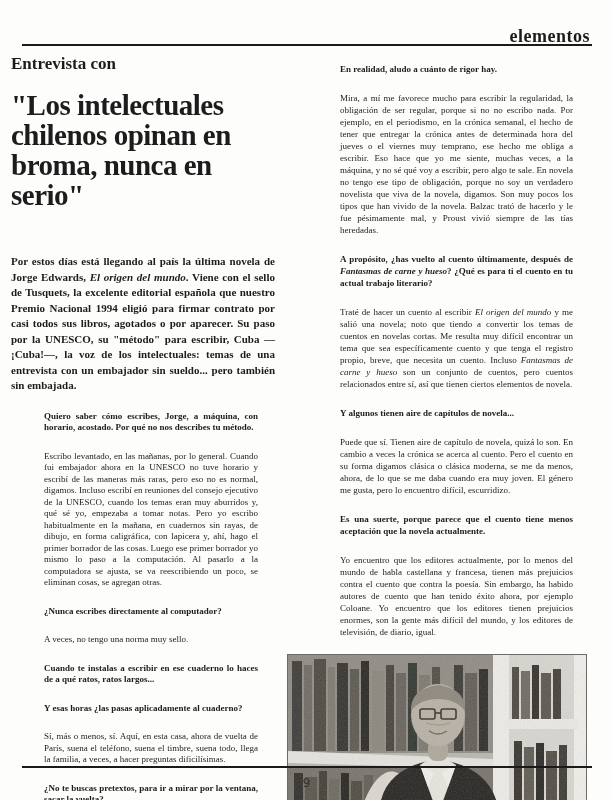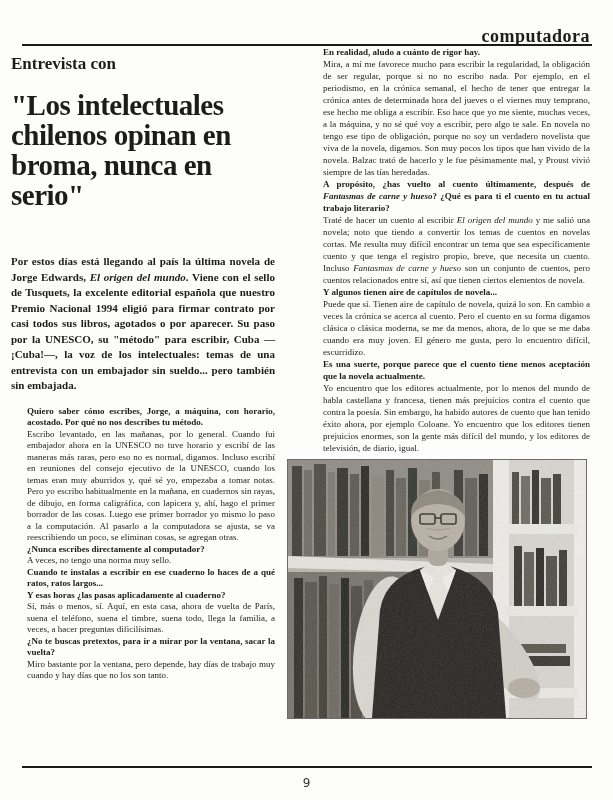--- a/index.html
+++ b/index.html
@@ -32,40 +32,40 @@
   .kicker2{margin-top:9px;}
   .headline{
     margin-top:16px;font-size:29px;line-height:30px;font-weight:bold;
     letter-spacing:-.5px;
   }
   .intro{
     margin-top:44px;font-size:11px;line-height:15.5px;font-weight:bold;
     text-align:justify;
   }
   .qa{margin-top:12px;font-size:9px;line-height:11.5px;text-align:justify;}
-  .qa p{margin:0;padding-left:16px;}
+  .qa p{margin:17px;padding-left:16px;}
   .qa p.q{font-weight:bold;}
   .col-right{
     position:absolute;left:307px;top:46px;width:283px;
   }
   .col-right .qa{margin-top:0;font-size:9px;line-height:12px;}
   .photo-figure{
     margin:6px 0 0 -19px;width:298px;height:258px;
     outline:1px solid #6b6b68;background:#c9c6c0;
     box-shadow:inset 0 0 18px rgba(0,0,0,.25);
   }
   .photo-figure svg{display:block;width:100%;height:100%;}
   i{font-style:italic;}
 </style>
 </head>
 <body>
 
 <div class="page">
 
-  <div class="section-label">computadora</div>
+  <div class="section-label">elementos</div>
   <div class="top-rule"></div>
 
   <div class="col-left">
     <div class="kicker">Entrevista con</div>
     <h1 class="headline" style="margin:16px 0 0 0;">"Los intelectuales chilenos opinan en broma, nunca en serio"</h1>
     <div class="intro"><span>Por estos días está llegando al país la última novela de Jorge Edwards, </span><i>El origen del mundo</i><span>. Viene con el sello de Tusquets, la excelente editorial española que nuestro Premio Nacional 1994 eligió para firmar contrato por casi todos sus libros, agotados o por aparecer. Su paso por la UNESCO, su "método" para escribir, Cuba —¡Cuba!—, la voz de los intelectuales: temas de una entrevista con un embajador sin sueldo... pero también sin embajada.</span></div>
     <div class="qa">
         <p class="q"><span>Quiero saber cómo escribes, Jorge, a máquina, con horario, acostado. Por qué no nos describes tu método.</span></p>
         <p class="a"><span>Escribo levantado, en las mañanas, por lo general. Cuando fui embajador ahora en la UNESCO no tuve horario y escribí de las maneras más raras, pero eso no es normal, digamos. Incluso escribí en reuniones del consejo ejecutivo de la UNESCO, cuando los temas eran muy aburridos y, qué sé yo, empezaba a tomar notas. Pero yo escribo habitualmente en la mañana, en cuadernos sin rayas, de dibujo, en forma caligráfica, con lapicera y, ahí, hago el primer borrador de las cosas. Luego ese primer borrador yo mismo lo paso a la computación. Al pasarlo a la computadora se ajusta, se va reescribiendo un poco, se eliminan cosas, se agregan otras.</span></p>
         <p class="q"><span>¿Nunca escribes directamente al computador?</span></p>

